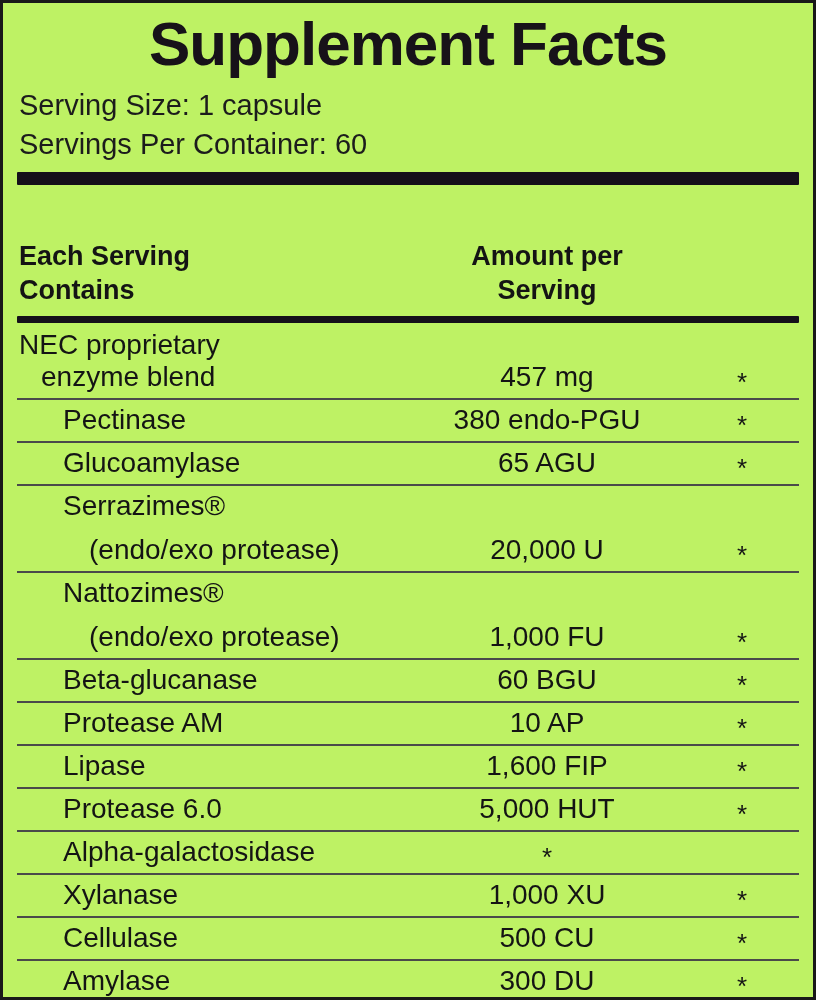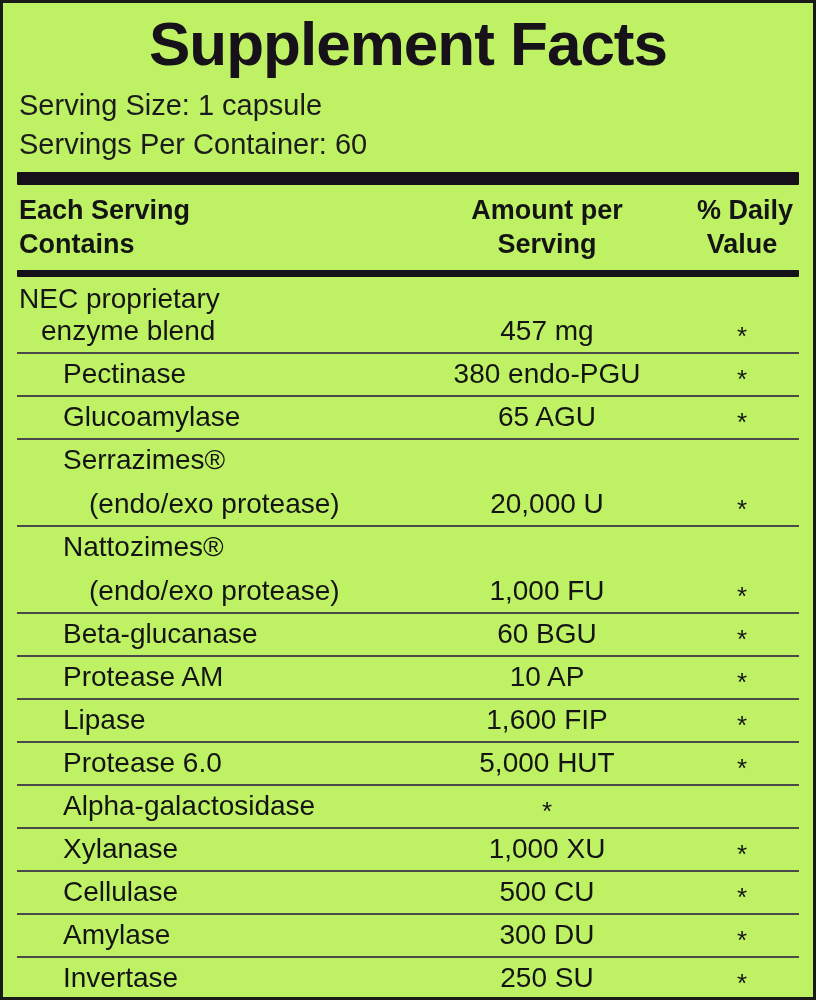--- a/index.html
+++ b/index.html
@@ -45,21 +45,21 @@
     grid-template-columns: 380px 300px 90px;
     align-items: end;
   }
   .table-header { padding: 5px 0 7px 0; }
   .hdr-cell {
     font-weight: bold;
     font-size: 27px;
     line-height: 34px;
     white-space: nowrap;
   }
-  .hdr-name   { text-align: left; padding-left: 2px; }
+  .hdr-name   { text-align: left; padding-left: 2px; margin-top: 46px; }
   .hdr-amount { text-align: center; }
   .hdr-dv     { text-align: center; }
   .hdr-line { display: block; }
   .hdr-amount .hdr-line, .hdr-dv .hdr-line { text-align: center; }
 
   .rows { }
   .row {
     padding: 4px 0 5px 0;
     border-bottom: 2px solid #4a4a4a;
     font-size: 28px;
@@ -96,24 +96,20 @@
 
   <div class="grid-row table-header">
     <div class="hdr-cell hdr-name">
       <span class="hdr-line">Each Serving</span>
       <span class="hdr-line">Contains</span>
     </div>
     <div class="hdr-cell hdr-amount">
       <span class="hdr-line">Amount per</span>
       <span class="hdr-line">Serving</span>
     </div>
-    <div class="hdr-cell hdr-dv">
-      <span class="hdr-line">% Daily</span>
-      <span class="hdr-line">Value</span>
-    </div>
   </div>
 
   <div class="bar bar-mid"></div>
 
   <div class="rows">
   <div class="grid-row row">
     <div class="name-cell">
           <div class="line ind-0">NEC proprietary</div>
           <div class="line ind-1">enzyme blend</div>
         </div>

